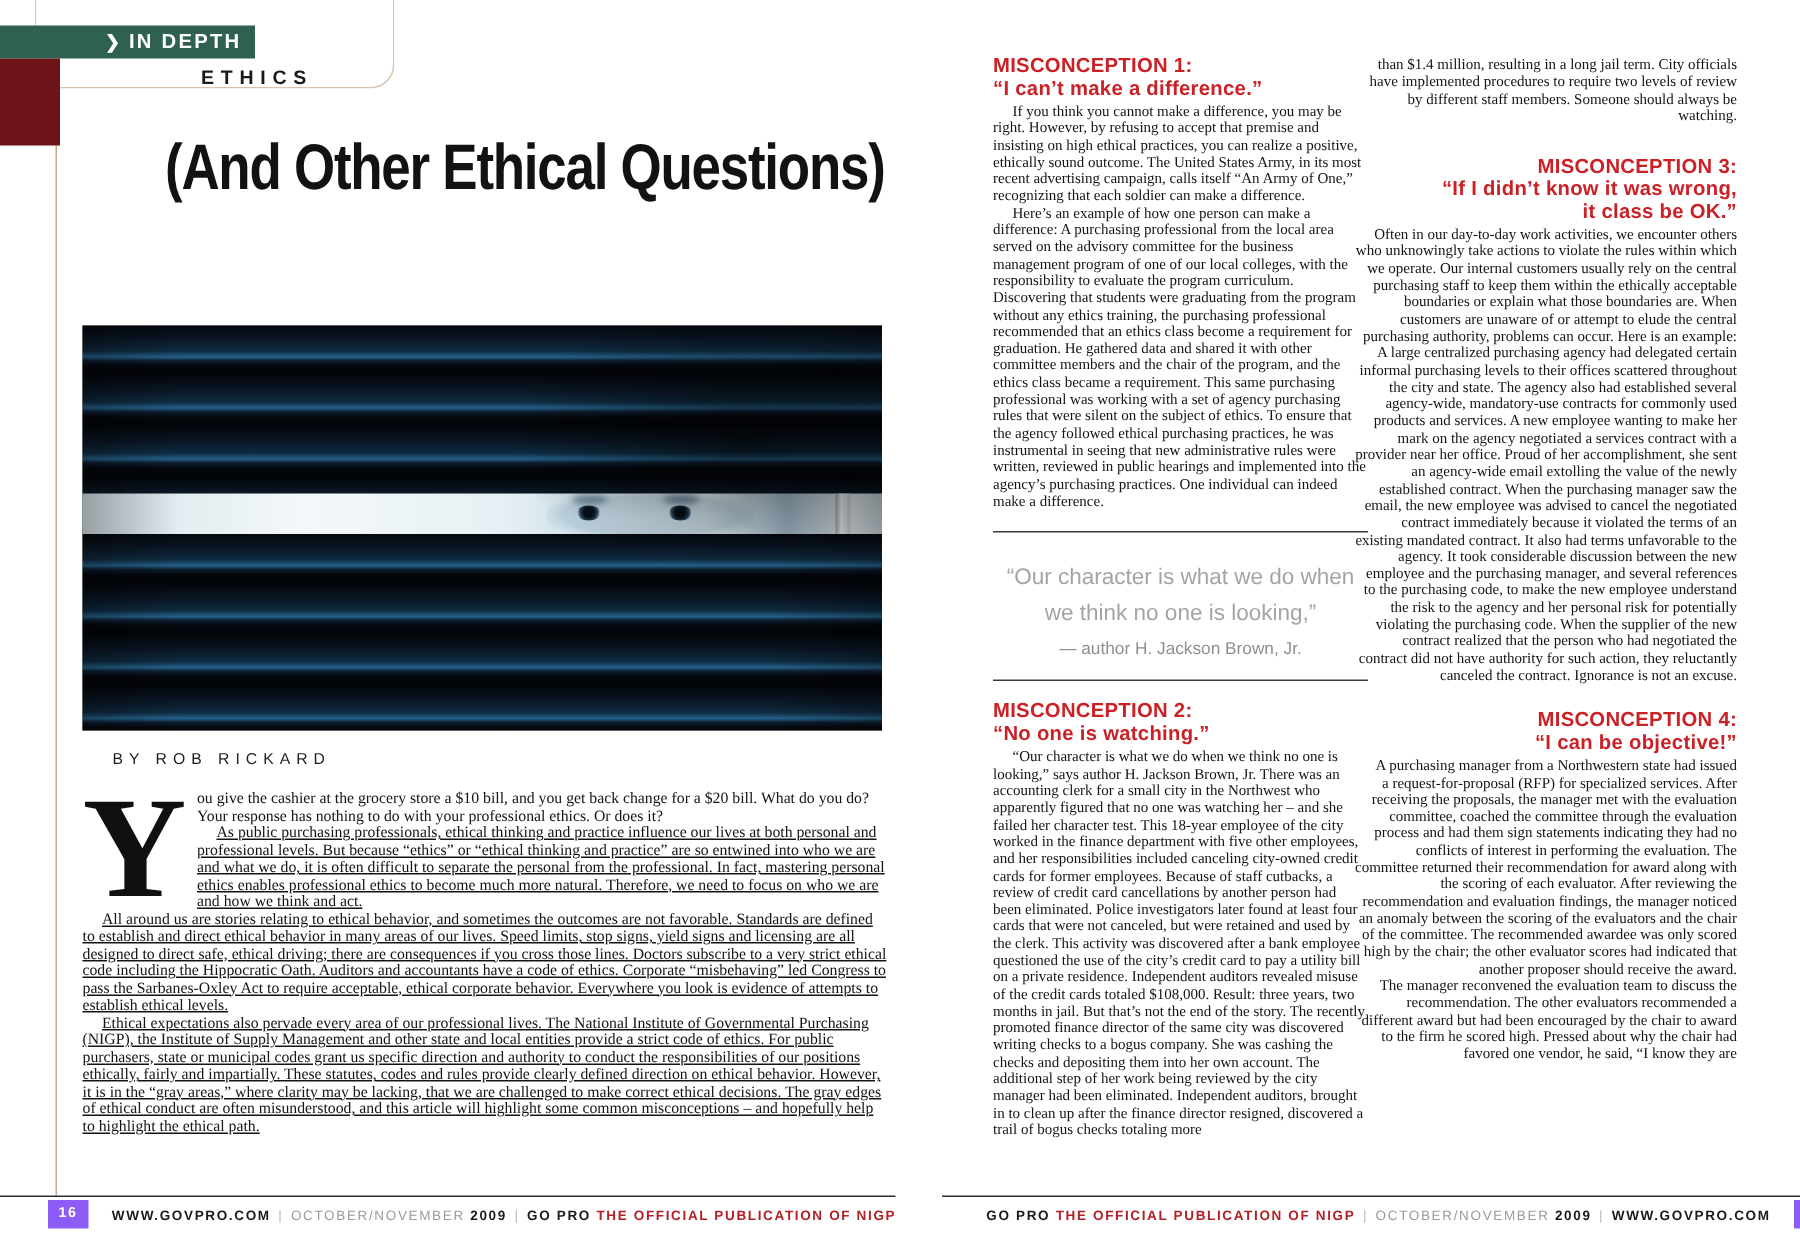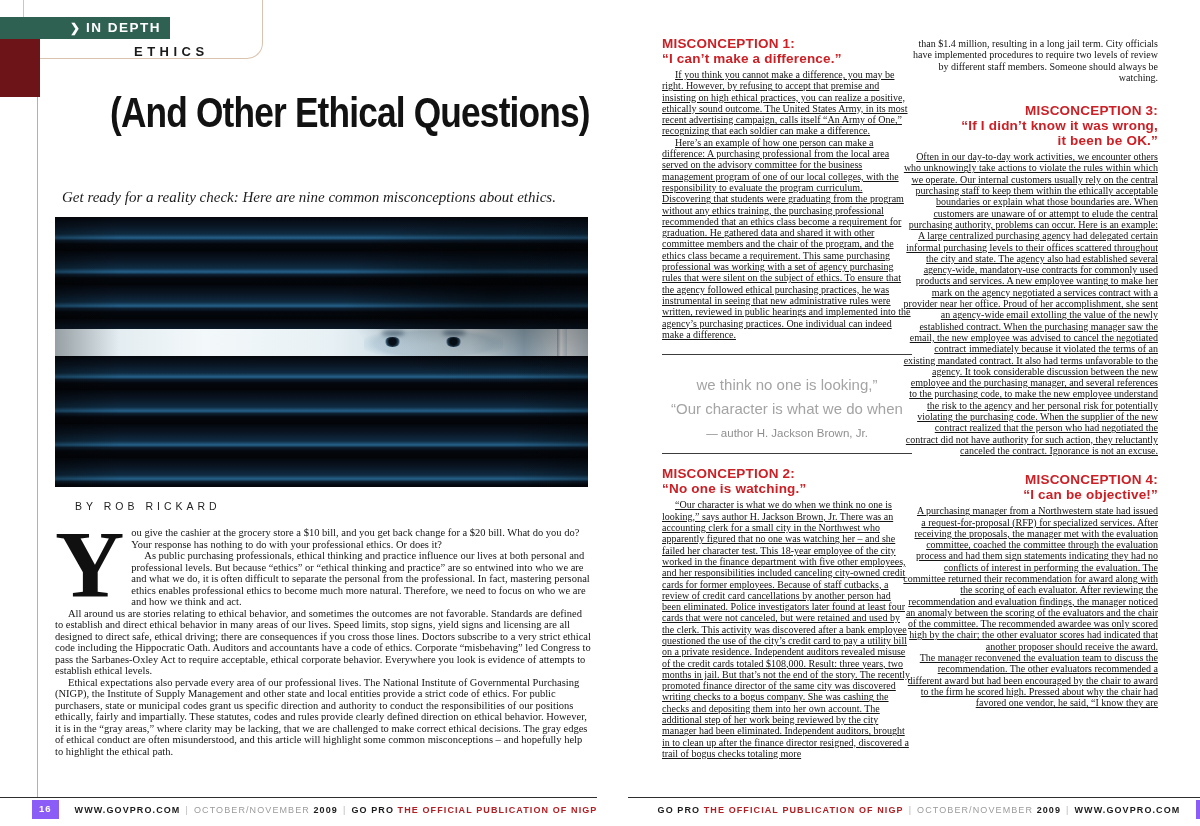--- a/index.html
+++ b/index.html
@@ -52,31 +52,31 @@
                linear-gradient(90deg,rgba(0,0,0,.30),rgba(0,0,0,0) 12%,rgba(0,0,0,0) 86%,rgba(0,0,0,.28));}
 
   
   .byline{position:absolute;left:75px;top:500px;font-size:10.5px;font-weight:normal;
     letter-spacing:4px;color:#1f1f1f;}
   .intro{position:absolute;left:55px;top:527px;width:537px;font-family:"Liberation Serif",serif;
     font-size:10.5px;line-height:11.5px;color:#141414;}
   .dropcap{float:left;font-family:"Liberation Serif",serif;font-weight:bold;font-size:96px;
     line-height:70px;margin:3px 7px 0 0;color:#101010;}
   .intro p{margin:0;}
-  .intro p.ind{text-indent:13px;}
+  .intro p.ind{text-indent:13px;text-decoration:underline;}
 
   
   .col{position:absolute;font-family:"Liberation Serif",serif;font-size:10px;line-height:11.3px;color:#141414;}
   .col-mid{left:640px;top:36px;width:250px;margin-left:22px;}
   .col-right{left:902px;top:38px;width:256px;text-align:right;}
   .mis-head{font-family:"Liberation Sans",sans-serif;color:#cb2026;font-weight:bold;
     font-size:13.5px;line-height:15px;letter-spacing:.2px;margin:0 0 3px 0;}
   .mis-head .h2line{display:block;}
   .col p{margin:0;}
-  .col p.ind{text-indent:13px;text-decoration:underline;}
+  .col p.ind{text-indent:13px;}
   .sec{margin-top:0;}
   .sec + .sec{margin-top:16px;}
   .sec-mt20{margin-top:20px !important;}
 
   
   .pullquote{margin:14px 0 12px 0;border-top:1px solid #3c3c3c;border-bottom:1px solid #3c3c3c;
     padding:18px 0 14px 0;text-align:center;font-family:"Liberation Sans",sans-serif;}
   .pq-line{display:block;font-size:15px;line-height:24px;color:#a4a4a4;}
   .pq-attr{display:block;font-size:11.5px;color:#8f8f8f;margin-top:7px;}
 
@@ -105,21 +105,20 @@
   <div class="kicker-bar">
     <span class="kicker-chevron">❯</span>
     <span class="kicker-label">IN DEPTH</span>
   </div>
   <div class="section-label">ETHICS</div>
   <div class="maroon-square"></div>
 
   <div class="title-block">
     <div><span class="title-line title-line2">(And Other Ethical Questions)</span></div>
   </div>
-  <div class="subtitle">Get ready for a reality check: Here are nine common misconceptions about ethics.</div>
 
   <div class="photo" title="Eyes peering through a gap in dark window blinds">
     <div class="slats slats-top"></div>
     <div class="gap-band">
       <div class="face">
         <div class="eye eye-left"></div>
         <div class="eye eye-right"></div>
       </div>
       <div class="door-edge"></div>
     </div>
@@ -140,42 +139,42 @@
     <div class="sec">
       <h3 class="mis-head">
         <span class="h2line">MISCONCEPTION 1:</span>
         <span class="h2line">“I can’t make a difference.”</span>
       </h3>
       <p class="ind">If you think you cannot make a difference, you may be right. However, by refusing to accept that premise and insisting on high ethical practices, you can realize a positive, ethically sound outcome. The United States Army, in its most recent advertising campaign, calls itself “An Army of One,” recognizing that each soldier can make a difference.</p>
       <p class="ind">Here’s an example of how one person can make a difference: A purchasing professional from the local area served on the advisory committee for the business management program of one of our local colleges, with the responsibility to evaluate the program curriculum. Discovering that students were graduating from the program without any ethics training, the purchasing professional recommended that an ethics class become a requirement for graduation. He gathered data and shared it with other committee members and the chair of the program, and the ethics class became a requirement. This same purchasing professional was working with a set of agency purchasing rules that were silent on the subject of ethics. To ensure that the agency followed ethical purchasing practices, he was instrumental in seeing that new administrative rules were written, reviewed in public hearings and implemented into the agency’s purchasing practices. One individual can indeed make a difference.</p>
     </div>
 
     <div class="pullquote">
+      <span class="pq-line">“Our character is what we do when</span>
       <span class="pq-line">we think no one is looking,”</span>
-      <span class="pq-line">“Our character is what we do when</span>
       <span class="pq-attr">— author H. Jackson Brown, Jr.</span>
     </div>
 
     <div class="sec">
       <h3 class="mis-head">
         <span class="h2line">MISCONCEPTION 2:</span>
         <span class="h2line">“No one is watching.”</span>
       </h3>
       <p class="ind">“Our character is what we do when we think no one is looking,” says author H. Jackson Brown, Jr. There was an accounting clerk for a small city in the Northwest who apparently figured that no one was watching her – and she failed her character test. This 18-year employee of the city worked in the finance department with five other employees, and her responsibilities included canceling city-owned credit cards for former employees. Because of staff cutbacks, a review of credit card cancellations by another person had been eliminated. Police investigators later found at least four cards that were not canceled, but were retained and used by the clerk. This activity was discovered after a bank employee questioned the use of the city’s credit card to pay a utility bill on a private residence. Independent auditors revealed misuse of the credit cards totaled $108,000. Result: three years, two months in jail. But that’s not the end of the story. The recently promoted finance director of the same city was discovered writing checks to a bogus company. She was cashing the checks and depositing them into her own account. The additional step of her work being reviewed by the city manager had been eliminated. Independent auditors, brought in to clean up after the finance director resigned, discovered a trail of bogus checks totaling more</p>
     </div>
   </div>
 
   <div class="col col-right">
     <p>than $1.4 million, resulting in a long jail term. City officials have implemented procedures to require two levels of review by different staff members. Someone should always be watching.</p>
 
     <div class="sec sec-mt20">
       <h3 class="mis-head">
         <span class="h2line">MISCONCEPTION 3:</span>
         <span class="h2line">“If I didn’t know it was wrong,</span>
-        <span class="h2line">it been be OK.”</span>
+        <span class="h2line">it class be OK.”</span>
       </h3>
       <p class="ind">Often in our day-to-day work activities, we encounter others who unknowingly take actions to violate the rules within which we operate. Our internal customers usually rely on the central purchasing staff to keep them within the ethically acceptable boundaries or explain what those boundaries are.  When customers are unaware of or attempt to elude the central purchasing authority, problems can occur. Here is an example: A large centralized purchasing agency had delegated certain informal purchasing levels to their offices scattered throughout the city and state. The agency also had established several agency-wide, mandatory-use contracts for commonly used products and services. A new employee wanting to make her mark on the agency negotiated a services contract with a provider near her office. Proud of her accomplishment, she sent an agency-wide email extolling the value of the newly established contract. When the purchasing manager saw the email, the new employee was advised to cancel the negotiated contract immediately because it violated the terms of an existing mandated contract. It also had terms unfavorable to the agency. It took considerable discussion between the new employee and the purchasing manager, and several references to the purchasing code, to make the new employee understand the risk to the agency and her personal risk for potentially violating the purchasing code. When the supplier of the new contract realized that the person who had negotiated the contract did not have authority for such action, they reluctantly canceled the contract. Ignorance is not an excuse.</p>
     </div>
 
     <div class="sec">
       <h3 class="mis-head">
         <span class="h2line">MISCONCEPTION 4:</span>
         <span class="h2line">“I can be objective!”</span>
       </h3>
       <p class="ind">A purchasing manager from a Northwestern state had issued a request-for-proposal (RFP) for specialized services. After receiving the proposals, the manager met with the evaluation committee, coached the committee through the evaluation process and had them sign statements indicating they had no conflicts of interest in performing the evaluation. The committee returned their recommendation for award along with the scoring of each evaluator. After reviewing the recommendation and evaluation findings, the manager noticed an anomaly between the scoring of the evaluators and the chair of the committee. The recommended awardee was only scored high by the chair; the other evaluator scores had indicated that another proposer should receive the award.</p>

